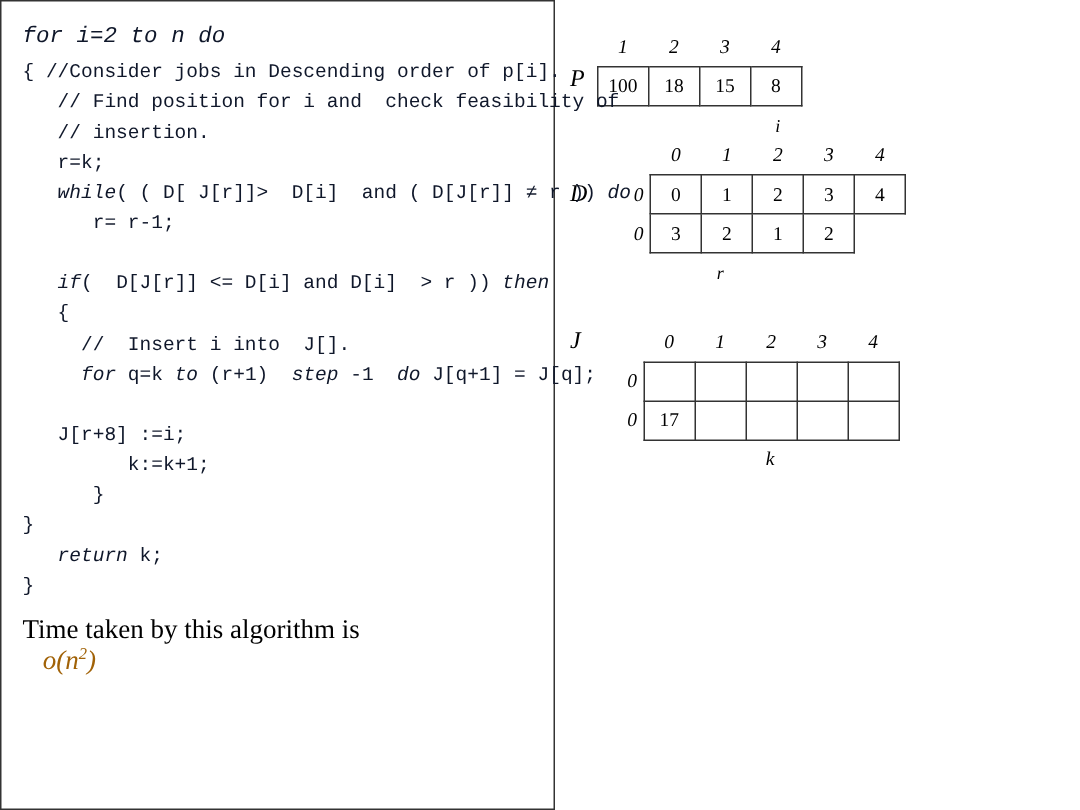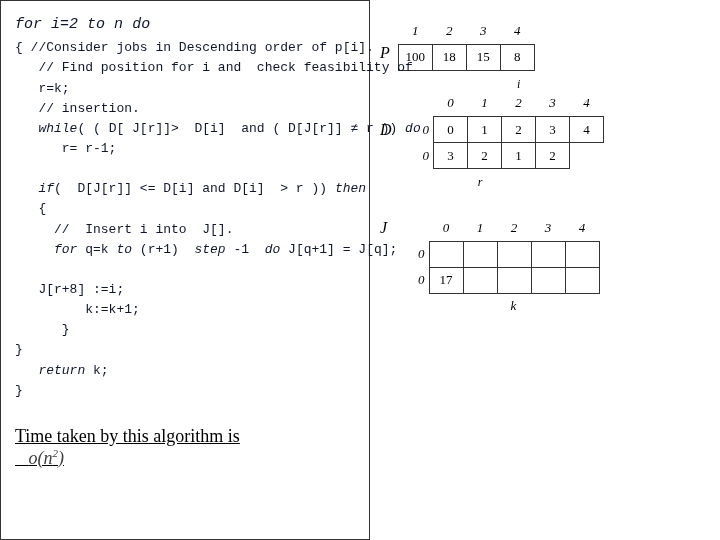--- a/index.html
+++ b/index.html
@@ -41,27 +41,26 @@
     .kw-while { font-style: italic; }
     .kw-if { font-style: italic; }
     .kw-for { font-style: italic; }
     .kw-return { font-style: italic; text-align: right; }
     .kw-then { font-style: italic; }
     .kw-step { font-style: italic; }
     .kw-to { font-style: italic; }
 
     .time-taken {
       font-size: 18px;
-      margin-top: 25px;
-      font-family: 'Times New Roman', Times, serif;
-      text-decoration: underline;
+      margin-top: 8px;
+      font-family: 'Times New Roman', Times, serif;
     }
     .time-taken .italic-text {
       font-style: italic;
-      color: #404040;
+      color: #a16207;
     }
     .time-taken sup { font-size: 11px; }
 
     
     .right-panel {
       flex: 1;
       display: flex;
       flex-direction: column;
       padding: 18px 18px 10px 10px;
       gap: 20px;
@@ -140,22 +139,22 @@
 
 <div class="left-panel">
   <div class="code-block">
 
     <div class="for-line">
       <em><span>for</span> <span>i=2</span> <span>to</span> <span>n</span> <span>do</span></em>
     </div>
 
     <div class="line">{ //Consider jobs in Descending order of p[i].</div>
     <div class="line">   // Find position for i and  check feasibility of</div>
+    <div class="line">   // insertion.</div>
     <div class="line">   r=k;</div>
-    <div class="line">   // insertion.</div>
     <div class="line">   <em class="kw-while">while</em>( ( D[ J[r]]&gt;  D[i]  and ( D[J[r]] ≠ r )) <em class="kw-do">do</em></div>
     <div class="line">      r= r-1;</div>
     <div class="line">&nbsp;</div>
     <div class="line">   <em class="kw-if">if</em>(  D[J[r]] &lt;= D[i] and D[i]  &gt; r )) <em class="kw-then">then</em></div>
     <div class="line">   {</div>
     <div class="line">     //  Insert i into  J[].</div>
     <div class="line">     <em class="kw-for">for</em> q=k <em class="kw-to">to</em> (r+1)  <em class="kw-step">step</em> -1  <em class="kw-do">do</em> J[q+1] = J[q];</div>
     <div class="line">&nbsp;</div>
     <div class="line">   J[r+8] :=i;</div>
     <div class="line">         k:=k+1;</div>

